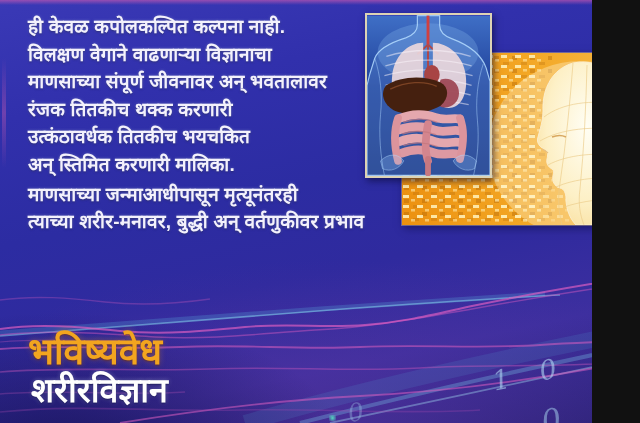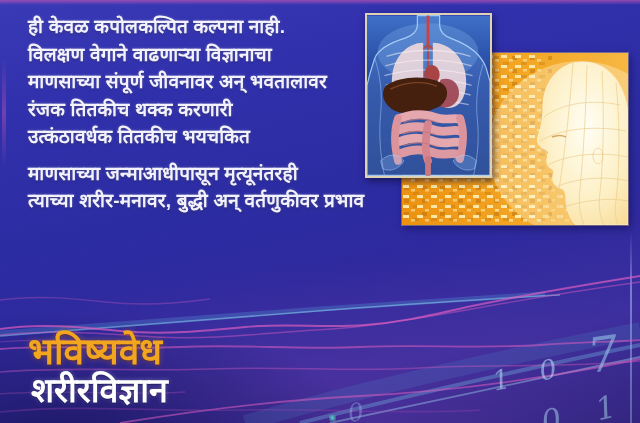--- a/index.html
+++ b/index.html
@@ -1,39 +1,39 @@
 <!DOCTYPE html>
 <html style="--bg-blue: #2d2da6; --bg-violet: #43339f; --text-white: #f3f1fc; --title-orange: #f2a51f; --image-orange: #f3a021; --wave-magenta: #d95cc0; --streak-cyan: #5ec2e8;"><head>
 <meta charset="utf-8">
 <style>
   html,body{margin:0;padding:0;background:#111;}
   *{box-sizing:border-box;}
   .cover{
-    position:relative;width:640px;height:423px;overflow:hidden;
+    position:relative;width:592px;height:423px;overflow:hidden;
     font-family:"Liberation Sans","DejaVu Sans",sans-serif;
     background:
       radial-gradient(130% 90% at 10% 108%, rgba(16,16,84,.85) 0%, rgba(16,16,84,0) 38%),
       radial-gradient(120% 70% at 55% 100%, rgba(88,52,160,.55) 0%, rgba(88,52,160,0) 55%),
       linear-gradient(168deg,#3a39b6 0%, #3130ac 22%, #2c2ca2 45%, #2f2a9e 62%, #3d2f9f 80%, #2a2277 100%);
   }
   .edge-top{position:absolute;left:0;top:0;width:640px;height:5px;
     background:linear-gradient(180deg,rgba(226,96,178,.55),rgba(226,96,178,0));}
   .edge-left-smudge{position:absolute;left:2px;top:58px;width:4px;height:110px;
     background:linear-gradient(180deg,rgba(226,96,178,0),rgba(226,96,178,.35),rgba(226,96,178,0));}
   .right-line{position:absolute;left:630px;top:232px;width:2px;height:191px;
     background:linear-gradient(180deg,rgba(185,200,255,0),rgba(185,200,255,.5) 30%,rgba(185,200,255,.35));}
   svg.waves{position:absolute;left:0;top:0;z-index:1;}
 
   
   .blurb{position:absolute;left:28px;top:13px;z-index:4;}
   .line{font-size:19px;line-height:27.6px;color:#f3f1fc;font-weight:600;
     letter-spacing:.2px;white-space:nowrap;
     text-shadow:0 0 3px rgba(200,214,255,.35),0 1px 2px rgba(8,8,64,.65);}
   .para2 .line{line-height:27px;}
-  .para2{margin-top:9px;}
+  .para2{margin-top:2px;}
 
   .series-title{position:absolute;left:28px;top:324px;z-index:4;
     font-size:37px;font-weight:700;color:var(--title-orange,#f2a51f);white-space:nowrap;
     text-shadow:0 1px 2px rgba(110,40,0,.6),0 0 6px rgba(255,170,40,.35);}
   .volume-title{position:absolute;left:31px;top:366px;z-index:4;
     font-size:34px;font-weight:600;color:#ffffff;white-space:nowrap;
     text-shadow:0 1px 2px rgba(8,8,64,.7),0 0 4px rgba(220,230,255,.35);}
 
   
   .digital-head{position:absolute;left:402px;top:53px;width:226px;height:172px;z-index:2;
@@ -182,20 +182,21 @@
     </svg>
   </div>
 
   <div class="blurb">
     <div class="para1">
       <div class="line">ही केवळ कपोलकल्पित कल्पना नाही.</div>
       <div class="line">विलक्षण वेगाने वाढणाऱ्या विज्ञानाचा</div>
       <div class="line">माणसाच्या संपूर्ण जीवनावर अन् भवतालावर</div>
       <div class="line">रंजक तितकीच थक्क करणारी</div>
       <div class="line">उत्कंठावर्धक तितकीच भयचकित</div>
+      <div class="line">अन् स्तिमित करणारी मालिका.</div>
     </div>
     <div class="para2">
       <div class="line">माणसाच्या जन्माआधीपासून मृत्यूनंतरही</div>
       <div class="line">त्याच्या शरीर-मनावर, बुद्धी अन् वर्तणुकीवर प्रभाव</div>
     </div>
   </div>
 
   <div class="series-title">भविष्यवेध</div>
   <div class="volume-title">शरीरविज्ञान</div>
 

